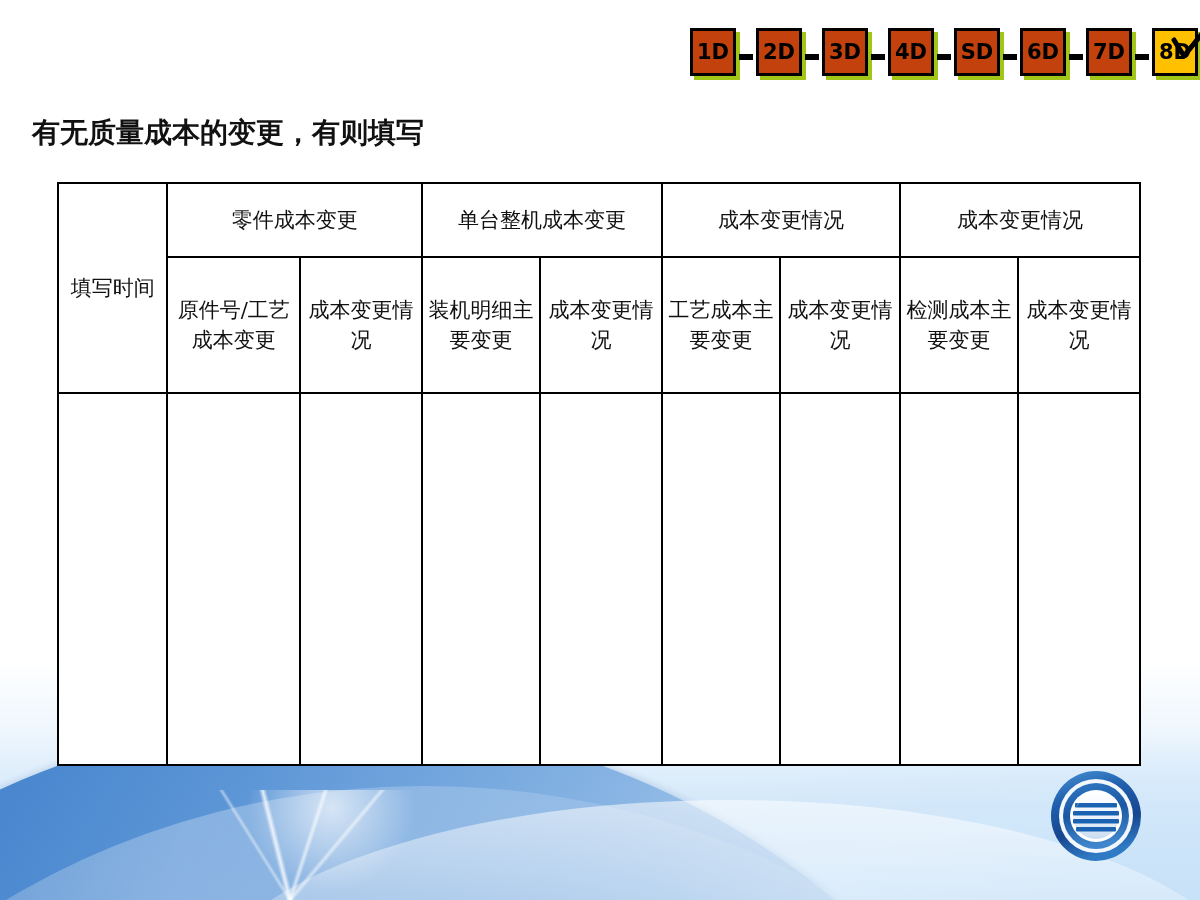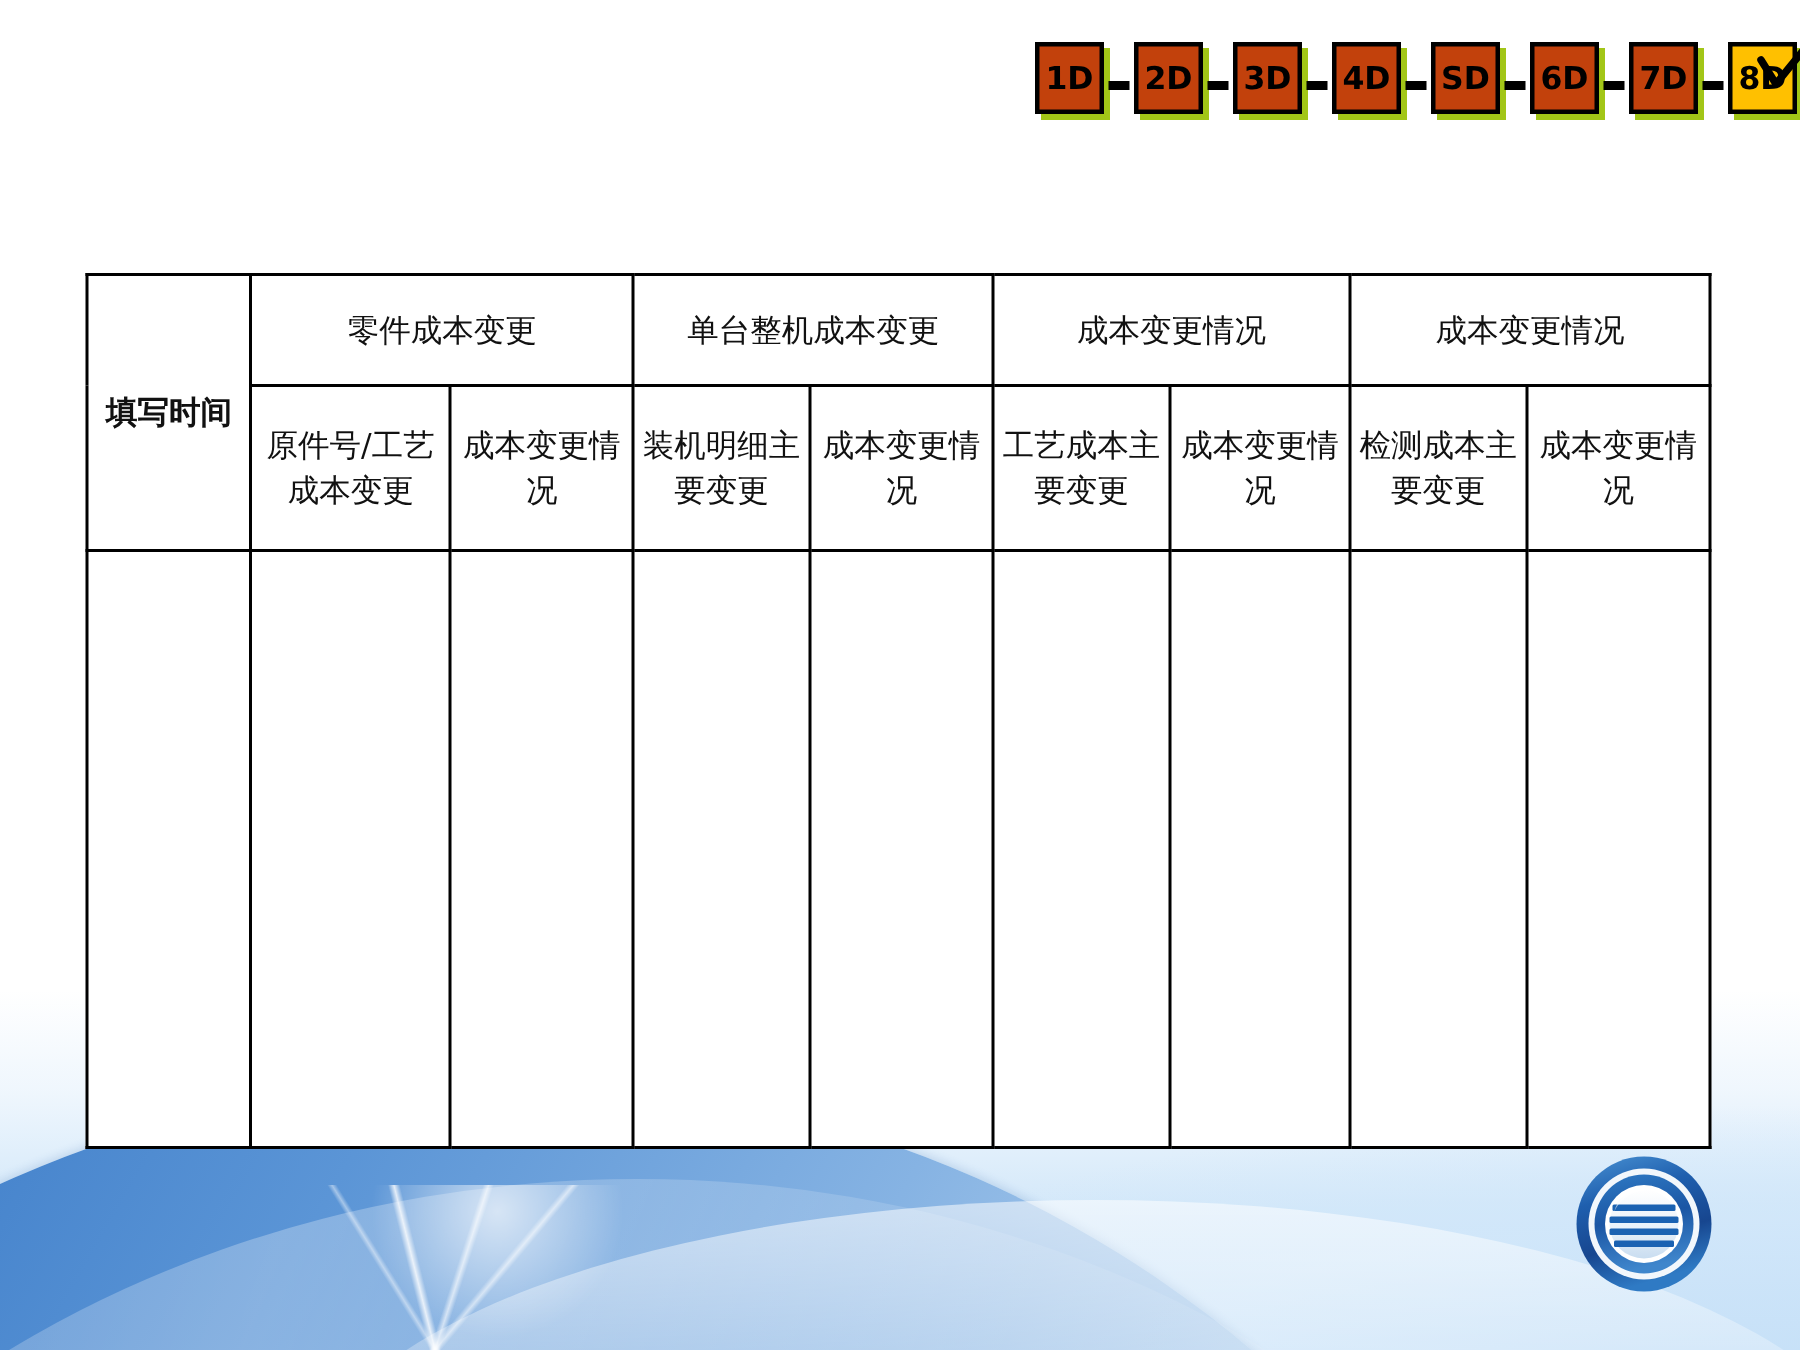--- a/index.html
+++ b/index.html
@@ -206,32 +206,31 @@
     background: #ffffff;
   }
   table.cost-table td {
     border: 2px solid #000000;
     text-align: center;
     vertical-align: middle;
     font-family: "DejaVu Serif", "Liberation Serif", serif;
     font-size: 21px;
     line-height: 30px;
     color: #111111;
-    padding: 15px 4px;
+    padding: 2px 4px;
     background: #ffffff;
   }
   td.group-head {
     font-size: 22px;
   }
   td.sub-head {
     font-size: 21px;
   }
   td.time-head {
     font-size: 21px;
-    font-weight: bold;
   }
   td.body-cell {
     height: 366px;
   }
 
   
   .logo {
     position: absolute;
     left: 1048px;
     top: 768px;
@@ -247,20 +246,21 @@
   <div class="bg-layer">
     <div class="bg-lightblue"></div>
     <div class="bg-rightwash"></div>
     <div class="bg-swoosh"></div>
     <div class="bg-swoosh-2"></div>
     <div class="bg-band"></div>
     <div class="bg-rays"></div>
   </div>
 
 
+  <div class="subtitle">有无质量成本的变更，有则填写</div>
 
   <div class="steps" id="steps">
       <div class="step-wrap">
         <div class="step-box">
           <span class="step-label">1D</span>
         </div>
       </div>
       <div class="step-connector"></div>
       <div class="step-wrap">
         <div class="step-box">

